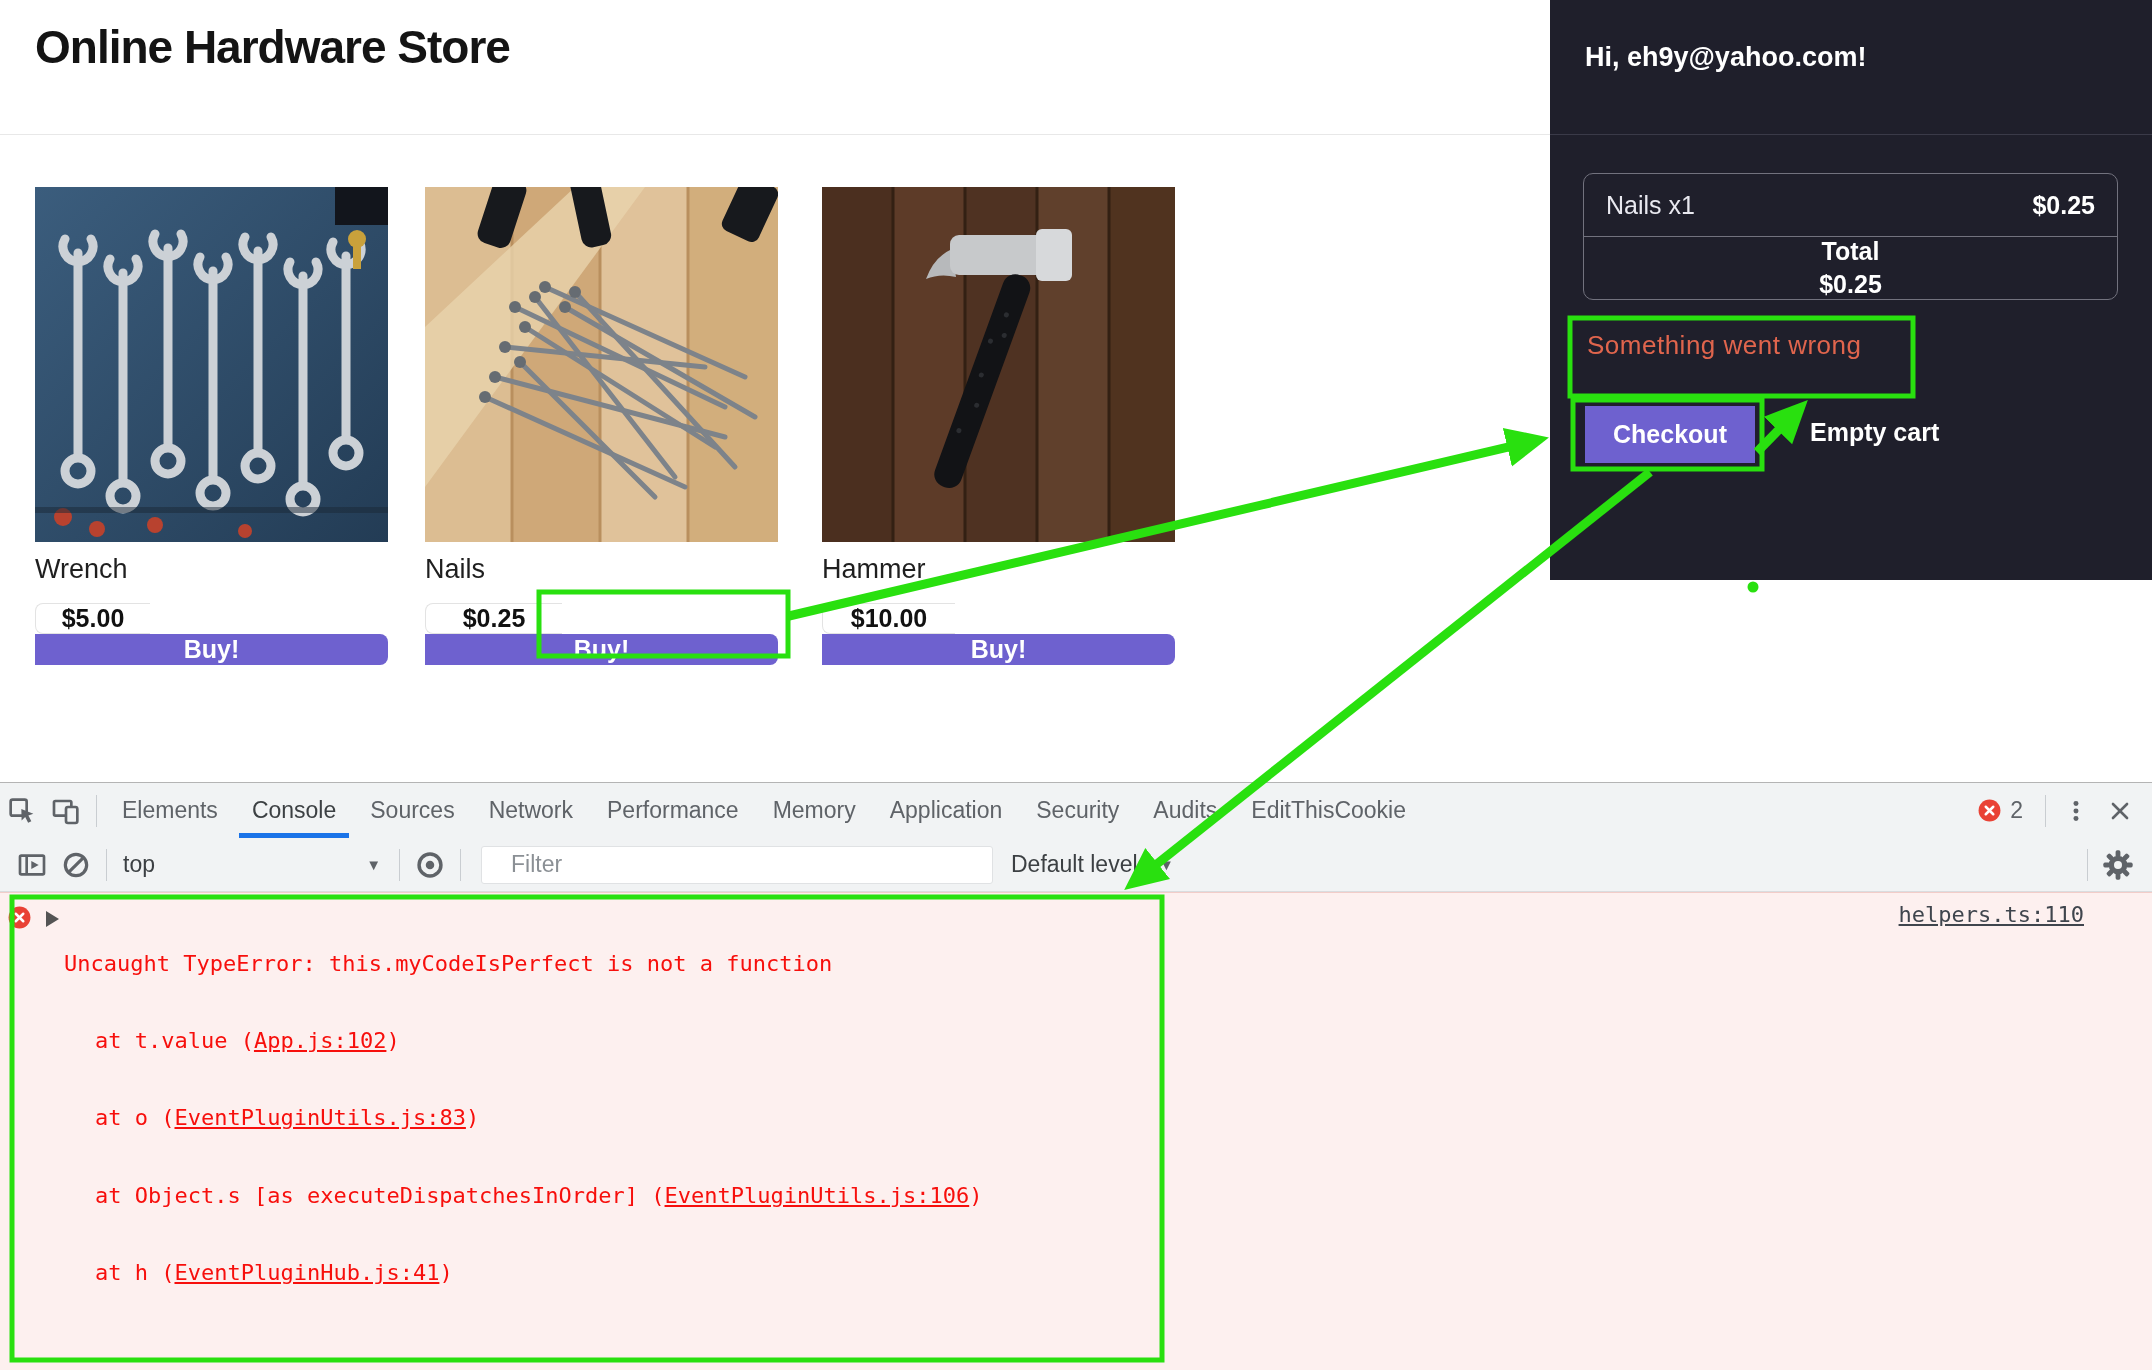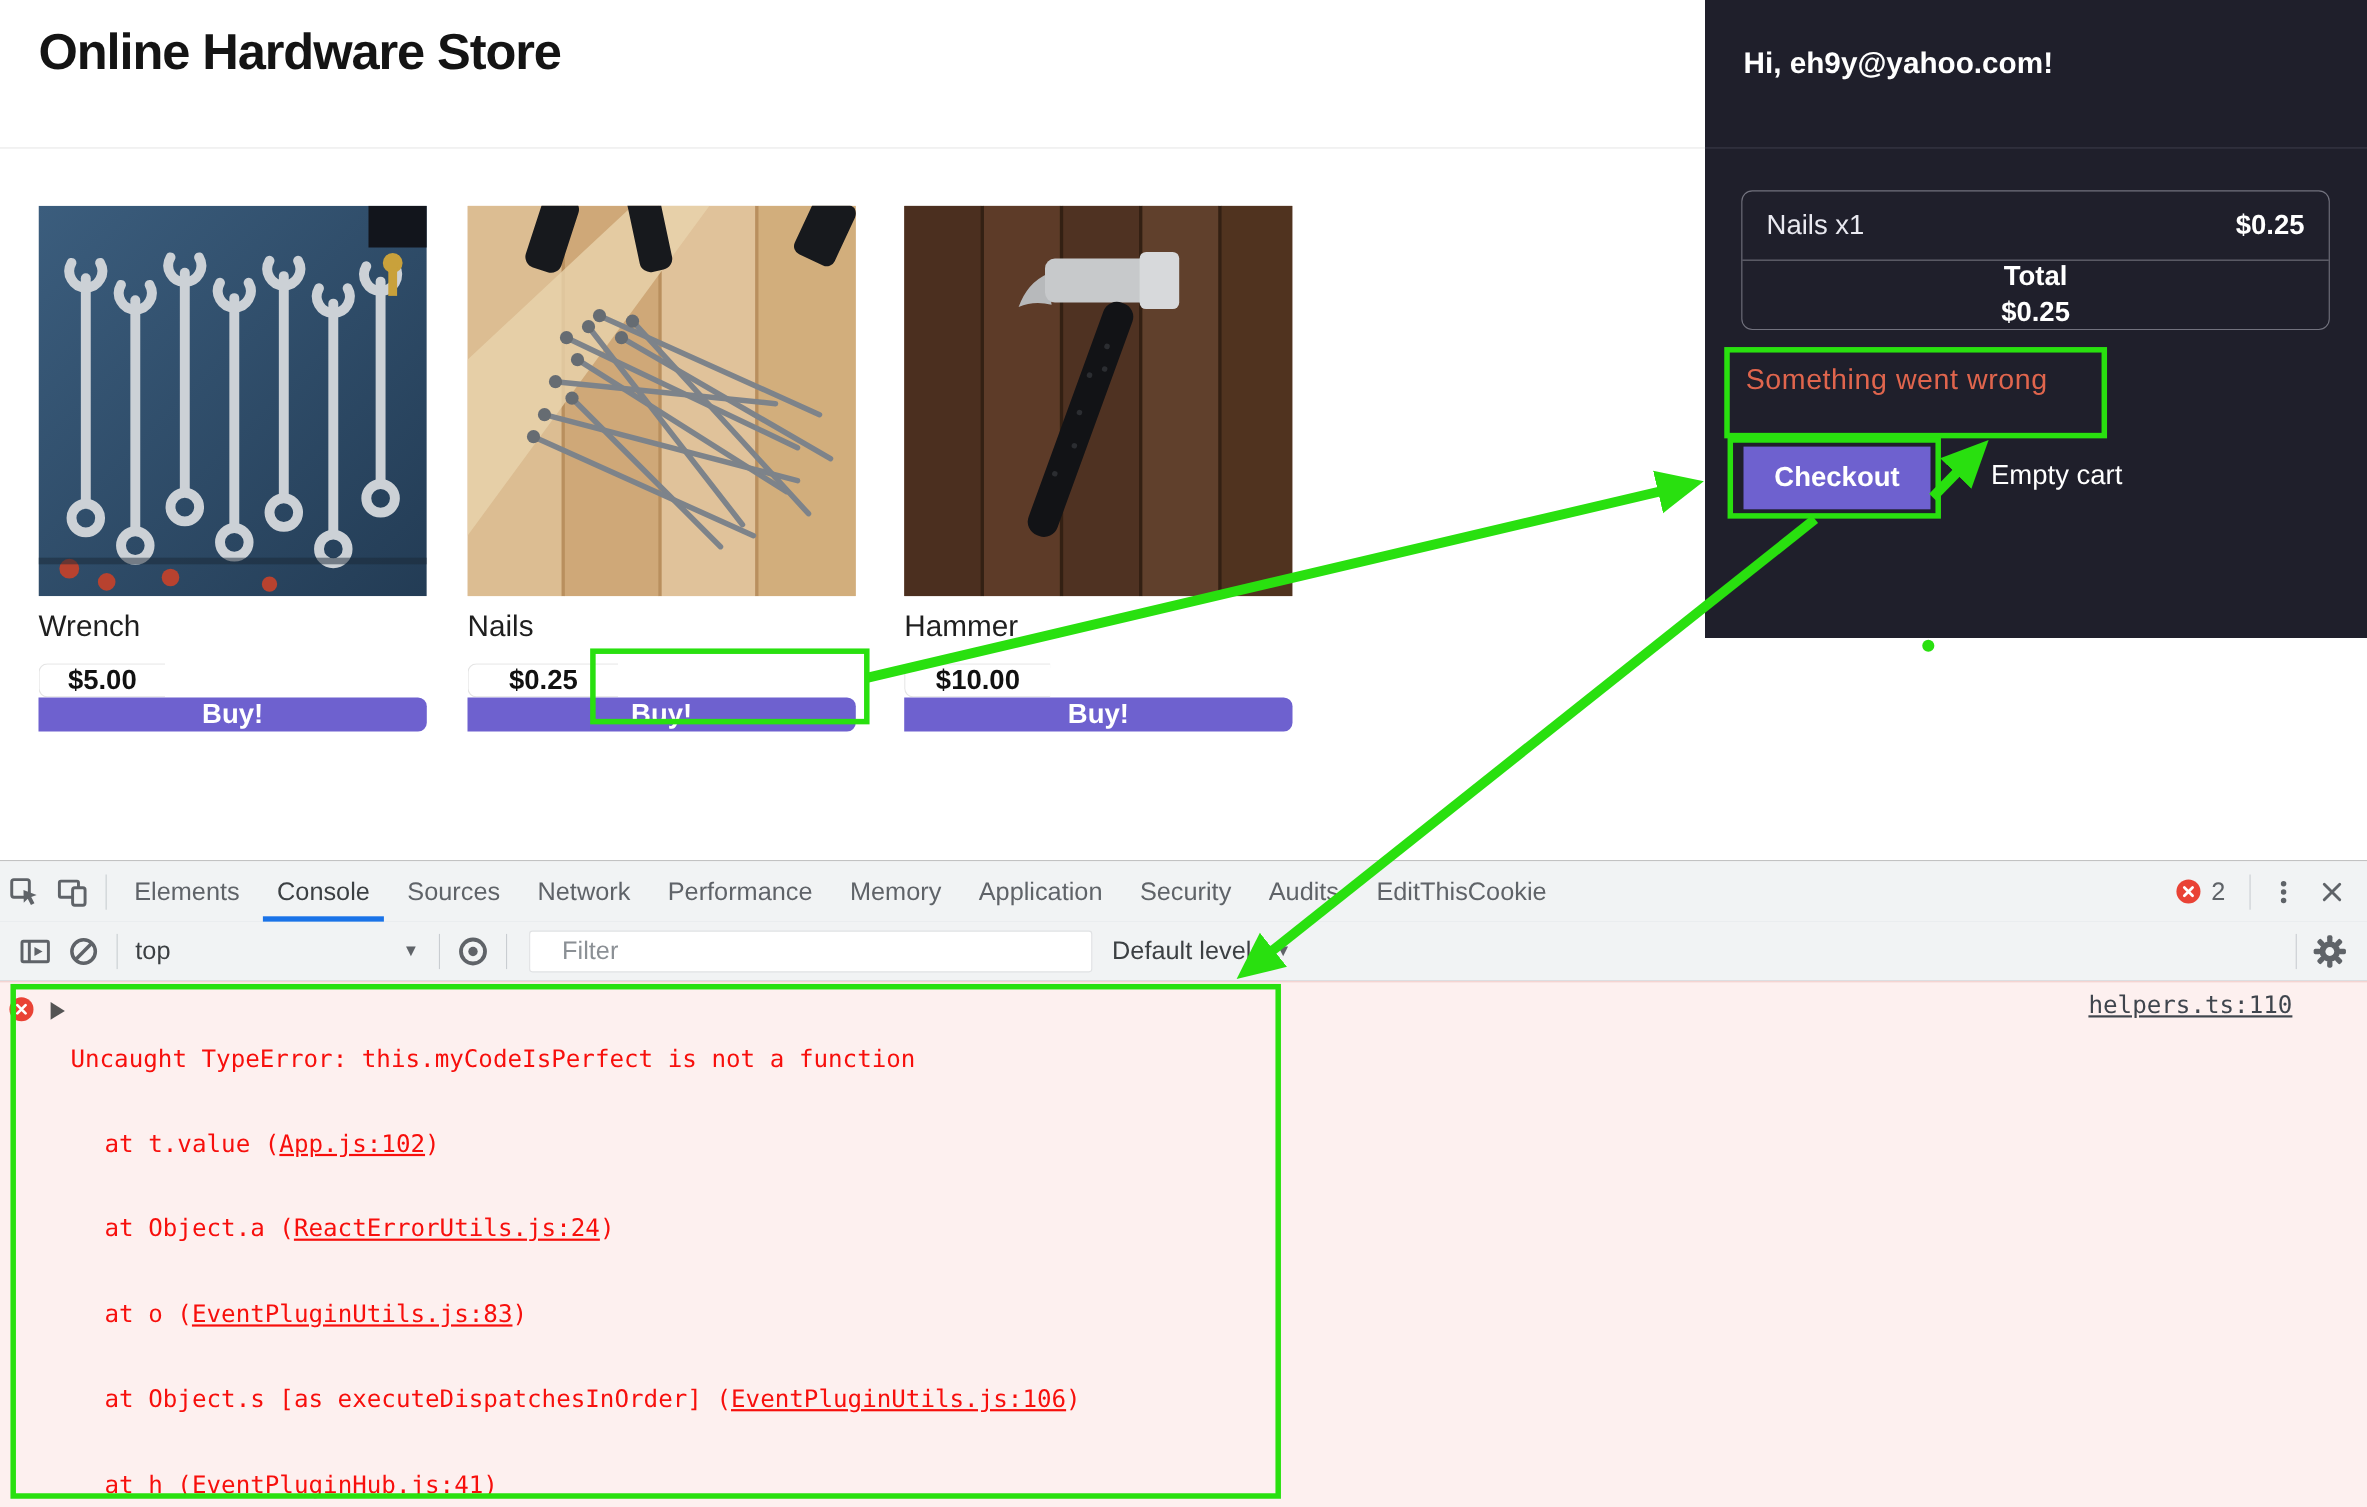--- a/index.html
+++ b/index.html
@@ -33,21 +33,21 @@
   .cart-row{display:flex;justify-content:space-between;align-items:center;height:62px;padding:0 22px;
             font-size:25px;color:#e9e9f0;}
   .cart-row + .cart-row{border-top:1px solid #72727e;}
   .cart-row .val{font-weight:600;color:#fff;}
   .cart-row.total, .cart-row.total .val{font-weight:bold;color:#fff;flex-direction:column;}
   .cart-error{position:absolute;left:37px;top:330px;font-size:26px;color:var(--warning-salmon,#e0654d);
               letter-spacing:.5px;}
   .checkout-btn{position:absolute;left:35px;top:406px;width:170px;height:57px;background:var(--accent-purple,#6e61cf);
                 border:none;border-radius:0;color:#fff;font-weight:bold;font-size:25px;
                 display:flex;align-items:center;justify-content:center;}
-  .empty-cart{position:absolute;left:260px;top:418px;font-size:25px;color:#fff;}
+  .empty-cart{position:absolute;left:260px;top:418px;font-size:25px;color:#fff;font-weight:bold;}
   .side-scrollbar{position:absolute;right:0;top:0;width:7px;height:782px;background:#2e2e3a;}
 
   
   .devtools{position:absolute;left:0;top:782px;width:2152px;height:588px;background:#fff;
             border-top:1px solid #b4b4b4;font-family:"Liberation Sans",sans-serif;}
   .tabbar{position:absolute;left:0;top:0;width:2152px;height:55px;background:#f1f3f4;
           border-bottom:1px solid #cdd1d4;display:flex;align-items:center;}
   .tool-ic{width:44px;height:44px;display:flex;align-items:center;justify-content:center;}
   .vdiv{width:1px;height:32px;background:#c9cdd1;margin:0 8px;}
   .tab{height:100%;display:flex;align-items:center;padding:0 17px;font-size:23px;color:#5f6368;
@@ -374,21 +374,20 @@
     <div class="console-out">
       <svg class="err-icon" width="25" height="25" viewBox="0 0 24 24">
           <circle cx="12" cy="12" r="10.5" fill="#e94235"></circle>
           <path d="M8.4 8.4 L15.6 15.6 M15.6 8.4 L8.4 15.6" stroke="#fff" stroke-width="2.4" stroke-linecap="round"></path>
         </svg>
       <span class="expand-tri"></span>
       <a class="top-src">helpers.ts:110</a>
       <div class="err-lines">
         <div class="err-msg">Uncaught TypeError: this.myCodeIsPerfect is not a function</div>
         <div class="stack-line"><span>at t.value (</span><a class="src">App.js:102</a><span>)</span></div>
-        <div class="stack-line"><span>at Object.a (</span><a class="src">ReactErrorUtils.js:24</a><span>)</span></div>
         <div class="stack-line"><span>at o (</span><a class="src">EventPluginUtils.js:83</a><span>)</span></div>
         <div class="stack-line"><span>at Object.s [as executeDispatchesInOrder] (</span><a class="src">EventPluginUtils.js:106</a><span>)</span></div>
         <div class="stack-line"><span>at h (</span><a class="src">EventPluginHub.js:41</a><span>)</span></div>
         
         
         
         
         
         
         

